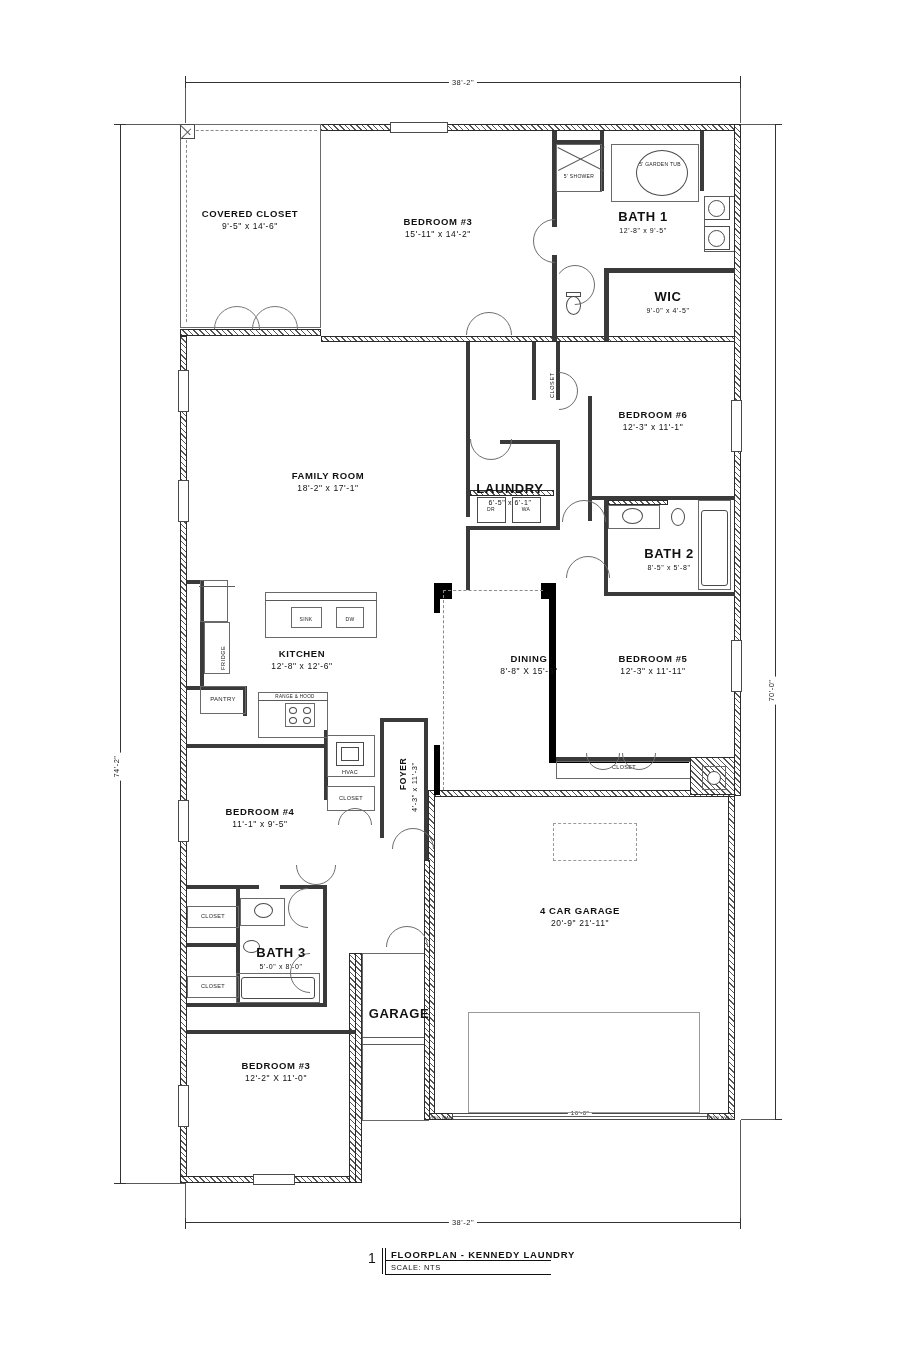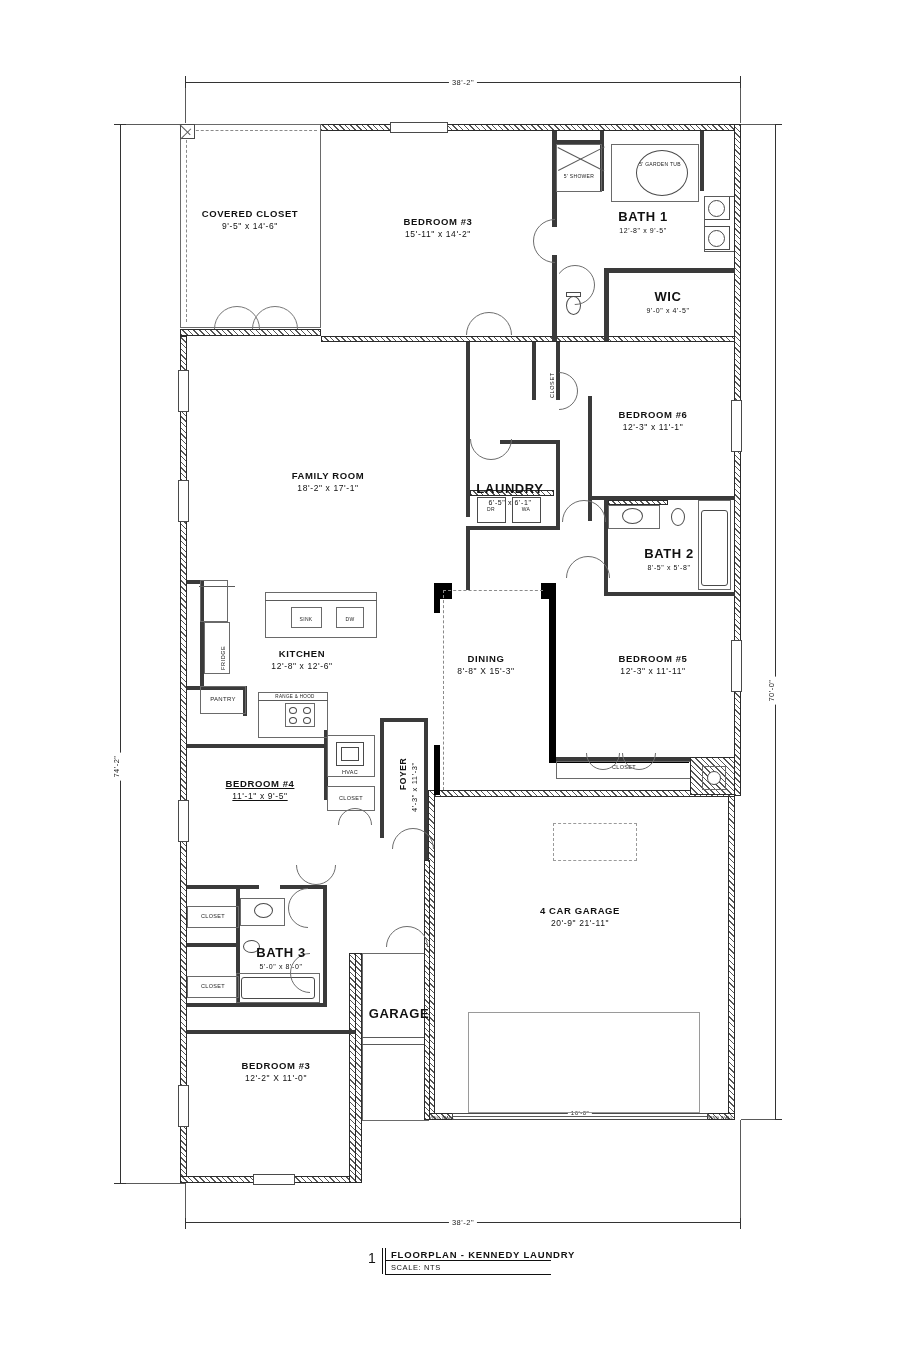--- a/index.html
+++ b/index.html
@@ -499,31 +499,31 @@
   <div class="room-label small" style="left:669px; top:545px;">
     <span class="nm">BATH 2</span>
     <span class="dim">8'-5" x 5'-8"</span>
   </div>
 
   <div class="room-label" style="left:302px; top:648px;">
     <span class="nm">KITCHEN</span>
     <span class="dim">12'-8" x 12'-6"</span>
   </div>
 
-  <div class="room-label" style="left:486px; top:653px;">
+  <div class="room-label" style="left:529px; top:653px;">
     <span class="nm">DINING</span>
     <span class="dim">8'-8" X 15'-3"</span>
   </div>
 
   <div class="room-label" style="left:653px; top:653px;">
     <span class="nm">BEDROOM #5</span>
     <span class="dim">12'-3" x 11'-11"</span>
   </div>
 
-  <div class="room-label" style="left:260px; top:778px;text-decoration:underline;">
+  <div class="room-label" style="left:260px; top:806px;">
     <span class="nm">BEDROOM #4</span>
     <span class="dim">11'-1" x 9'-5"</span>
   </div>
 
   <div class="room-label small" style="left:281px; top:944px;">
     <span class="nm">BATH 3</span>
     <span class="dim">5'-0" x 8'-0"</span>
   </div>
 
   <div class="room-label" style="left:276px; top:1060px;">

